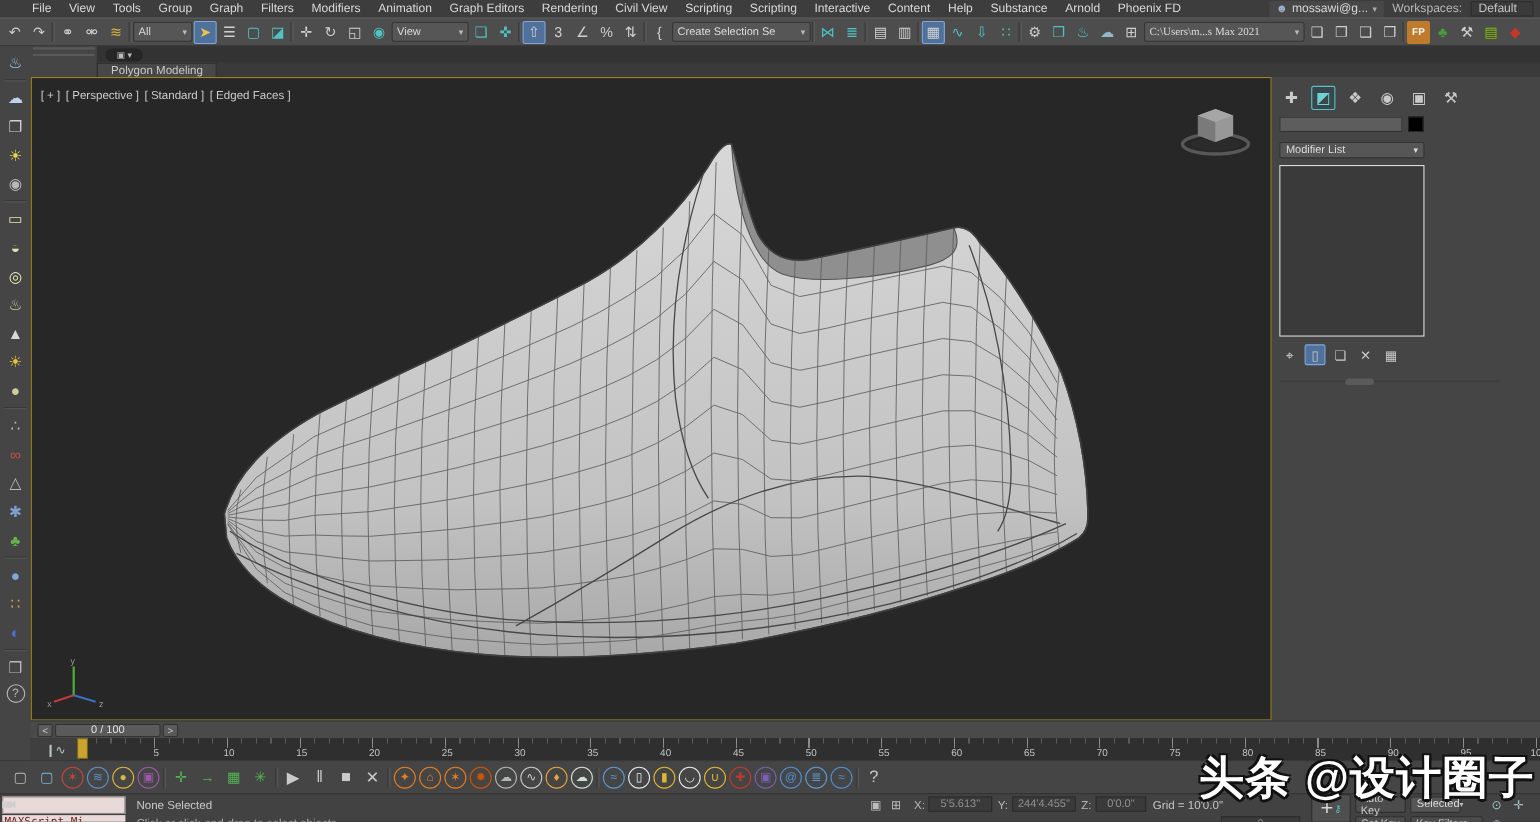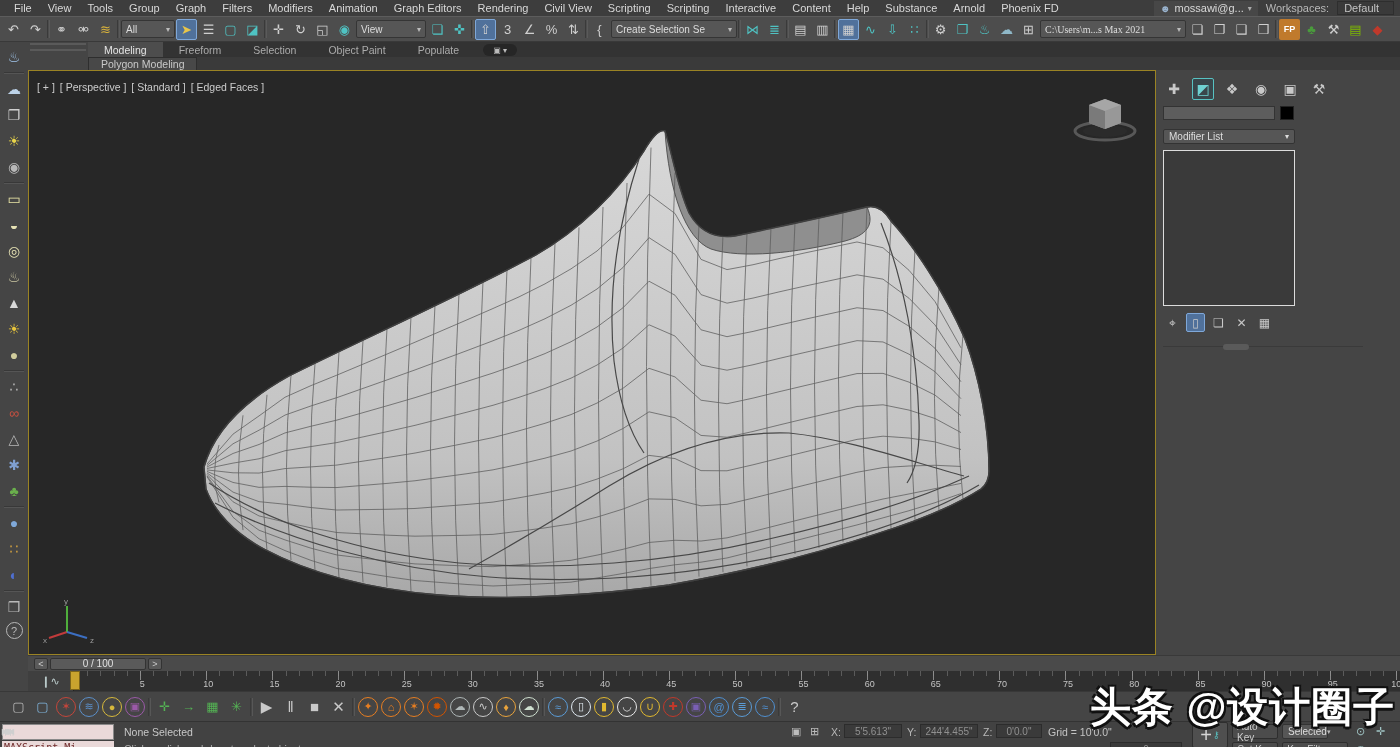--- a/index.html
+++ b/index.html
@@ -1,21 +1,21 @@
 <!DOCTYPE html>
 <html><head>
 <meta charset="utf-8">
 <style>
   * { margin:0; padding:0; box-sizing:border-box; }
   html,body { width:1400px; height:747px; overflow:hidden; }
   body { position:relative; background:#454545; font-family:"Liberation Sans", sans-serif; color:#d0d0d0; }
 
   
   #menubar { position:absolute; left:0; top:0; width:1400px; height:16px; background:#3d3d3d;
-             display:flex; align-items:center; font-size:11px; color:#d8d8d8; padding-left:6px; }
+             display:flex; align-items:center; font-size:11px; color:#d8d8d8; padding-left:21px; }
   .menu-item { padding:0 8px; height:16px; line-height:16px; cursor:default; white-space:nowrap; }
   #menubar-right { margin-left:auto; display:flex; align-items:center; gap:8px; padding-right:6px; }
   #user-chip { display:flex; align-items:center; gap:4px; background:#474747; padding:0 6px; height:15px; }
   #user-icon { color:#9ab4cf; font-size:10px; }
   #workspace-value { background:#3a3a3a; border:1px solid #2e2e2e; padding:0 14px 0 6px; height:14px; line-height:13px; color:#c4c4c4; }
 
   
   #toolbar { position:absolute; left:0; top:16px; width:1400px; height:26px; background:#4d4d4d;
              border-top:1px solid #5c5c5c; border-bottom:1px solid #393939;
              display:flex; align-items:center; gap:1px; padding:0 3px; overflow:hidden; }
@@ -343,28 +343,20 @@
     <span class="tbi" style="color: rgb(127, 186, 0);">
       <span class="g">▤</span>
     </span>
     <span class="tbi" style="color: rgb(192, 57, 43);">
       <span class="g">◆</span>
     </span>
   </div>
 
 <div id="ribbon-grip"></div>
 <div id="ribbon-tabs">
-  <div style="display:flex;">
-
-  <span class="ribbon-tab hl">Modeling</span>
-      <span class="ribbon-tab">Freeform</span>
-      <span class="ribbon-tab">Selection</span>
-      <span class="ribbon-tab">Object Paint</span>
-      <span class="ribbon-tab">Populate</span>
-    </div>
   <span id="ribbon-dd">▣ ▾</span>
 </div>
 <div id="panel-row">
   <span id="polygon-modeling-tab">Polygon Modeling</span>
 </div>
 
 <div id="left-toolbar">
 
 <span class="lti" style="color: rgb(159, 195, 232);">
       <span class="g">♨</span>

